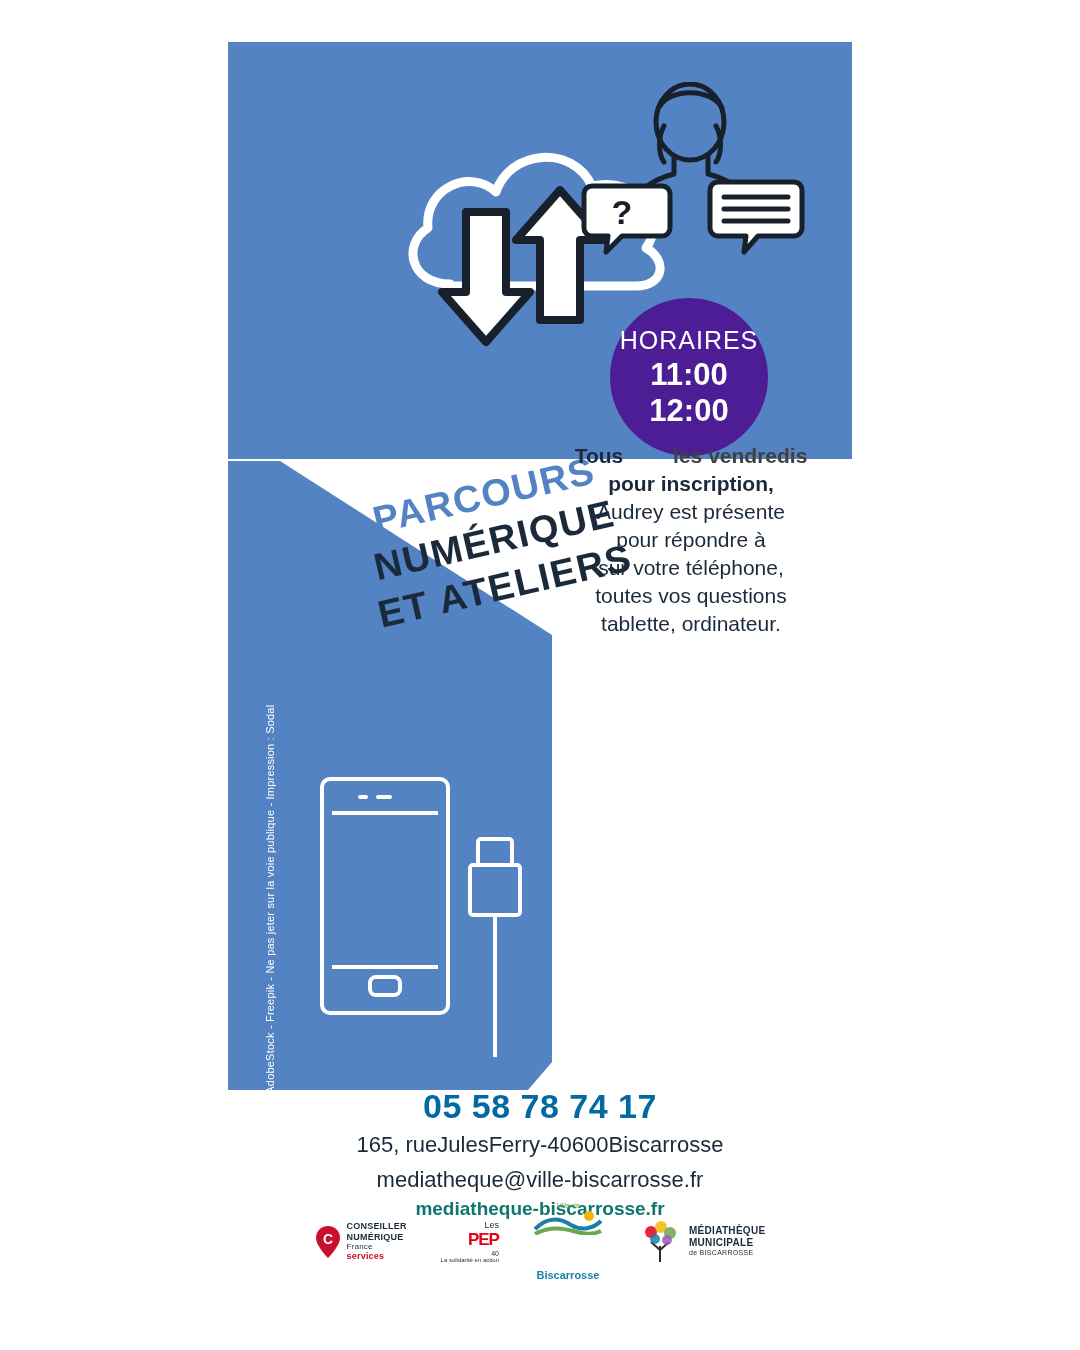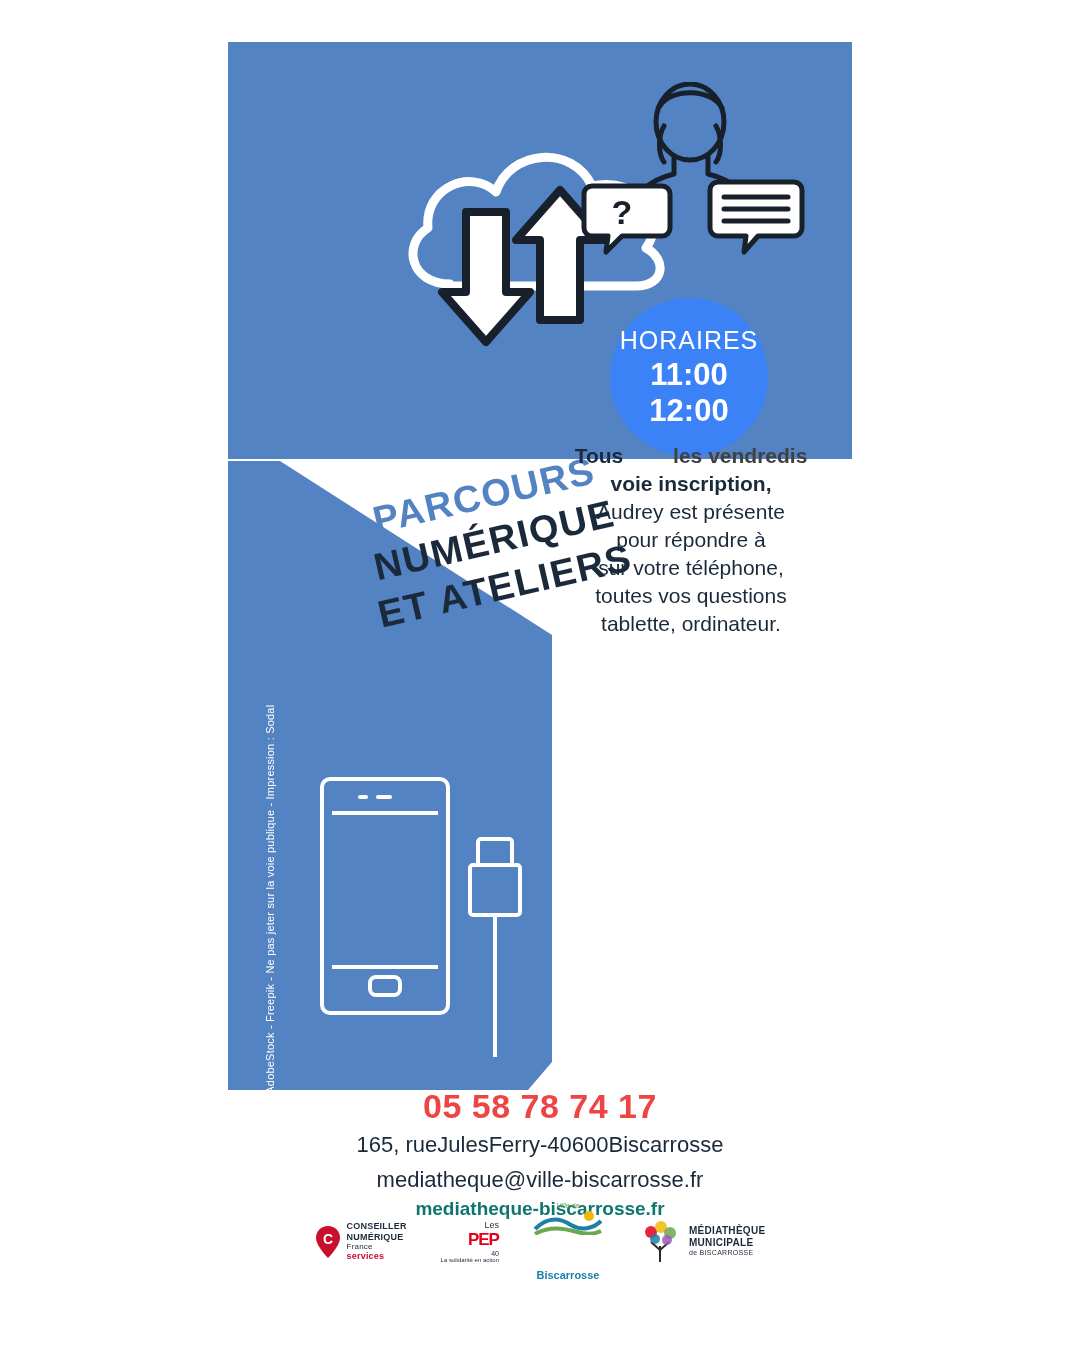--- a/index.html
+++ b/index.html
@@ -76,39 +76,39 @@
   .plug .head{width:30px;height:22px;border:4px solid #ffffff;border-radius:5px 5px 0 0;margin:0 auto;}
   .plug .body{width:46px;height:46px;border:4px solid #ffffff;border-radius:5px;margin-top:-4px;}
   .plug .cord{width:4px;height:140px;background:#ffffff;margin:0 auto;}
   
   .person{
     position:absolute;left:350px;top:40px;
   }
   .horaires{
     position:absolute;left:382px;top:256px;
     width:158px;height:158px;border-radius:50%;
-    background:#3b82f6;color:#ffffff;
+    background:#4c1d95;color:#ffffff;
     display:flex;flex-direction:column;align-items:center;justify-content:center;
   }
   .horaires .lbl{font-size:25px;letter-spacing:1px;margin-bottom:2px;}
   .horaires .time{font-size:31px;font-weight:bold;line-height:1.15;}
   .blurb{
     position:absolute;left:332px;top:400px;width:262px;
     text-align:center;color:#1b2a3b;
     font-size:21px;line-height:1.33;
   }
   .blurb .l1{font-weight:bold;}
   .blurb .l1 .accent{color:#404040;margin-left:44px;}
   .blurb .l2{font-weight:bold;}
   
   .footer{
     position:absolute;left:0;top:1045px;width:624px;text-align:center;
   }
   .phone-num{
-    color:#ef4444;font-size:34px;font-weight:bold;letter-spacing:.5px;
+    color:#0369a1;font-size:34px;font-weight:bold;letter-spacing:.5px;
   }
   .addr{color:#1b2a3b;font-size:22px;margin-top:4px;line-height:1.4;}
   .web{color:#0f766e;font-size:19px;font-weight:bold;margin-top:2px;}
   
   .logos{
     position:absolute;left:0;top:1160px;width:624px;
     display:flex;align-items:center;justify-content:center;gap:34px;
   }
   .logo{display:flex;align-items:center;gap:6px;}
   .logo-text{font-size:9px;line-height:1.15;color:#1b2a3b;font-weight:bold;letter-spacing:.2px;}
@@ -193,21 +193,21 @@
     <div class="lbl">HORAIRES</div>
     <div class="time">11:00</div>
     <div class="time">12:00</div>
   </div>
 
   <div class="blurb">
     <div class="l1">
       <span>Tous</span>
       <span class="accent">les vendredis</span>
     </div>
-    <div class="l2">voie inscription,</div>
+    <div class="l2">pour inscription,</div>
     <div>Audrey est présente</div>
     <div>pour répondre à</div>
     <div>sur votre téléphone,</div>
     <div>toutes vos questions</div>
     <div>tablette, ordinateur.</div>
   </div>
 
   <div class="footer">
     <div class="phone-num">05 58 78 74 17</div>
     <div class="addr">165, rueJulesFerry-40600Biscarrosse</div>

